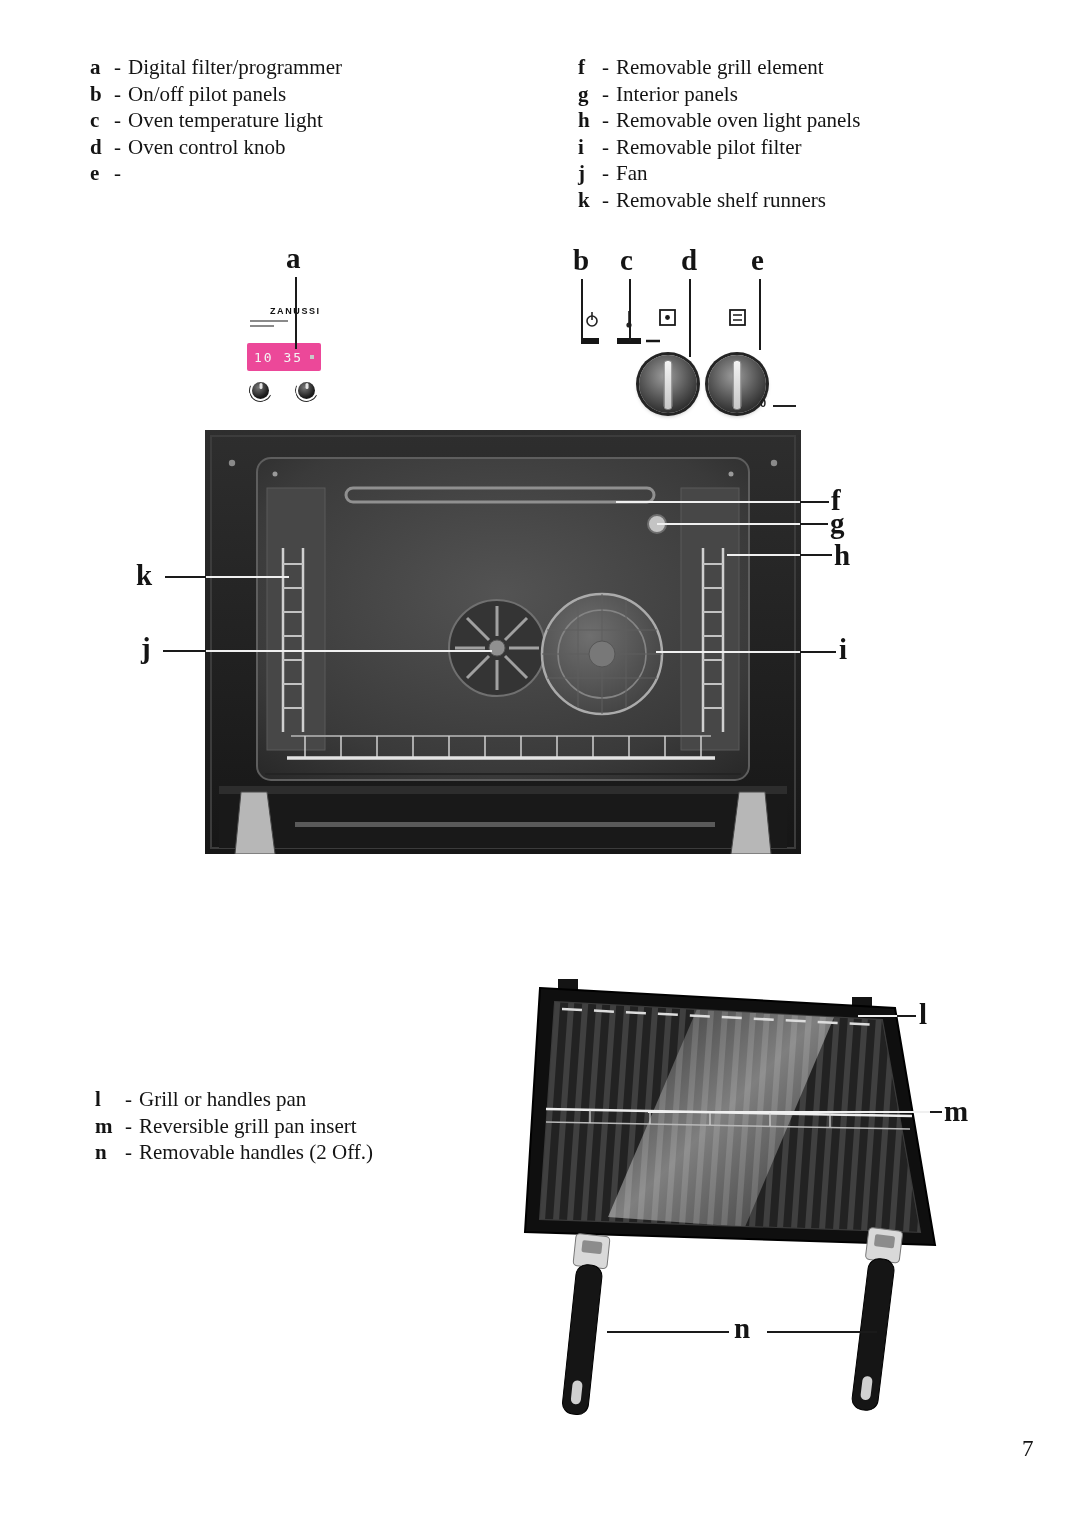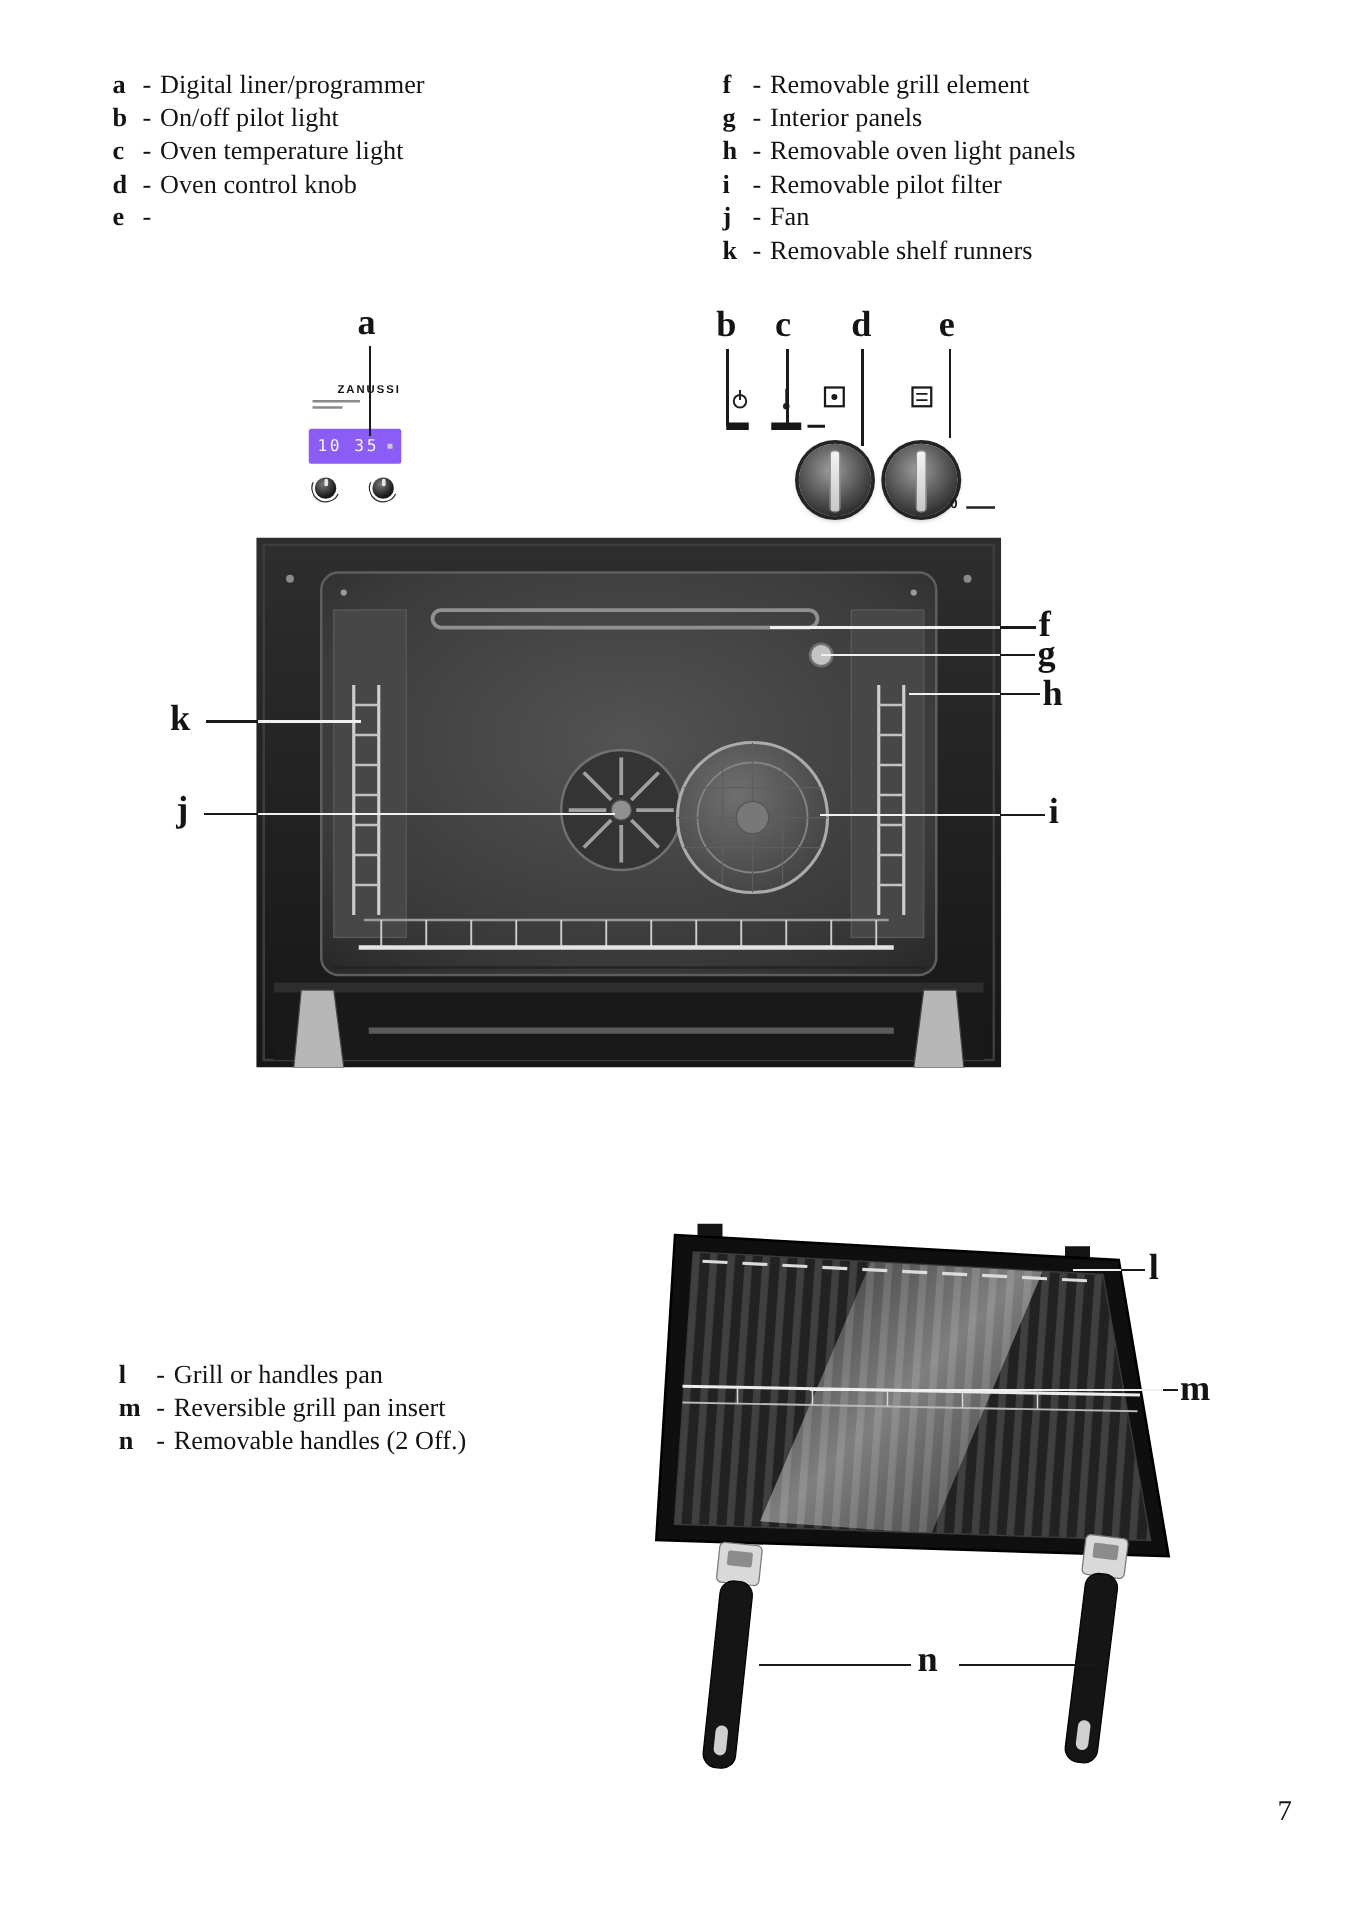--- a/index.html
+++ b/index.html
@@ -22,21 +22,21 @@
   
   .photo { position:absolute; }
   .photo svg { display:block; }
   
   #control-panel { left:232px; top:296px; width:570px; height:126px; }
   #clock-module { position:absolute; left:0; top:0; width:120px; height:126px; }
   #brand { position:absolute; left:18px; top:10px; font-family:"Liberation Sans",sans-serif;
            font-weight:bold; font-size:9px; letter-spacing:1.6px; color:#111;margin-left:20px; }
   .tinyline { position:absolute; height:2px; background:#8a8a8a; }
   #clock-display { position:absolute; left:15px; top:47px; width:74px; height:28px;
-           background:#8b5cf6; border-radius:2px; color:#f4f4f4;
+           background:#ec4899; border-radius:2px; color:#f4f4f4;
            font-family:"DejaVu Sans Mono",monospace; font-size:13px;
            display:flex; align-items:center; padding-left:7px; letter-spacing:2px; }
   .clock-dot { width:4px; height:4px; background:#c9c9c9; margin-left:7px; }
   .mini-knob { position:absolute; width:17px; height:17px; border-radius:50%;
            background:radial-gradient(circle at 38% 32%, #787878 0%, #1a1a1a 65%); }
   .mini-knob::after { content:""; position:absolute; left:50%; top:1px; width:3px; height:6px;
            transform:translateX(-50%); background:#e5e5e5; border-radius:1.5px; }
   .mini-knob::before { content:""; position:absolute; inset:-3px; border-radius:50%;
            border:1.6px solid transparent; border-bottom-color:#2c2c2c; border-left-color:#2c2c2c;
            transform:rotate(-20deg); }
@@ -54,26 +54,26 @@
 </style>
 </head>
 <body>
 
 <div class="page">
 
   <section class="legend" id="legend-left" style="left:90px; top:54px;">
     <div class="lrow">
         <b class="lkey">a</b>
         <span class="lsep">-</span>
-        <span class="ltext">Digital liner/programmer</span>
+        <span class="ltext">Digital filter/programmer</span>
       </div>
     <div class="lrow">
         <b class="lkey">b</b>
         <span class="lsep">-</span>
-        <span class="ltext">On/off pilot light</span>
+        <span class="ltext">On/off pilot panels</span>
       </div>
     <div class="lrow">
         <b class="lkey">c</b>
         <span class="lsep">-</span>
         <span class="ltext">Oven temperature light</span>
       </div>
     <div class="lrow">
         <b class="lkey">d</b>
         <span class="lsep">-</span>
         <span class="ltext">Oven control knob</span>

